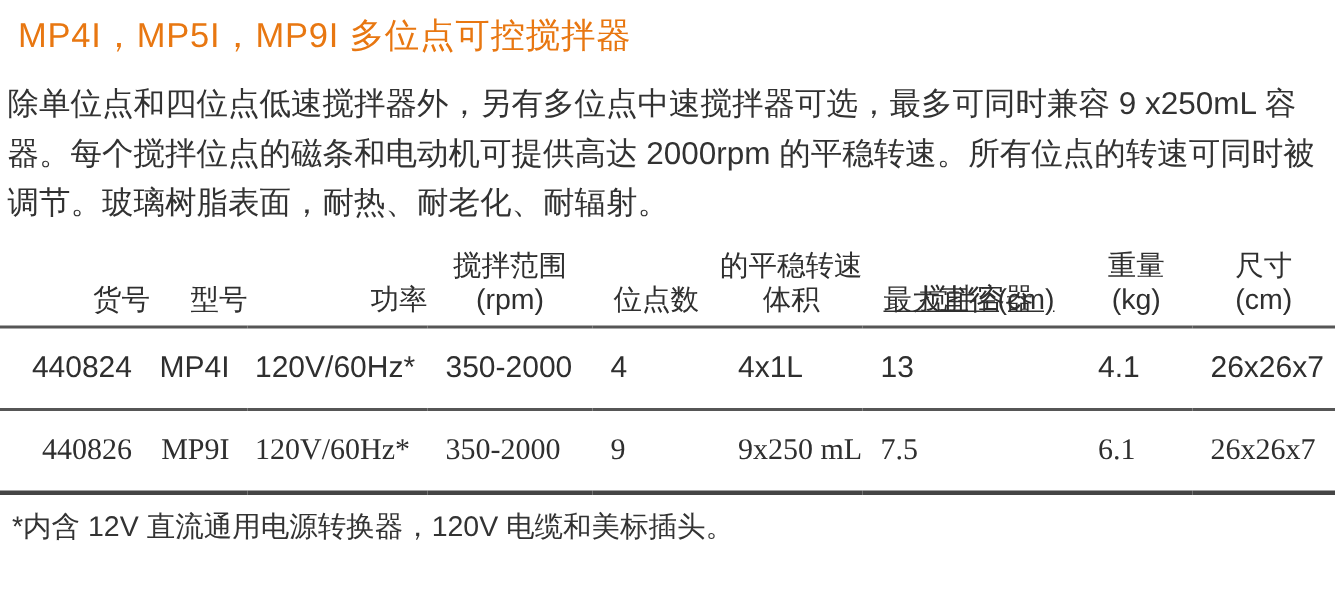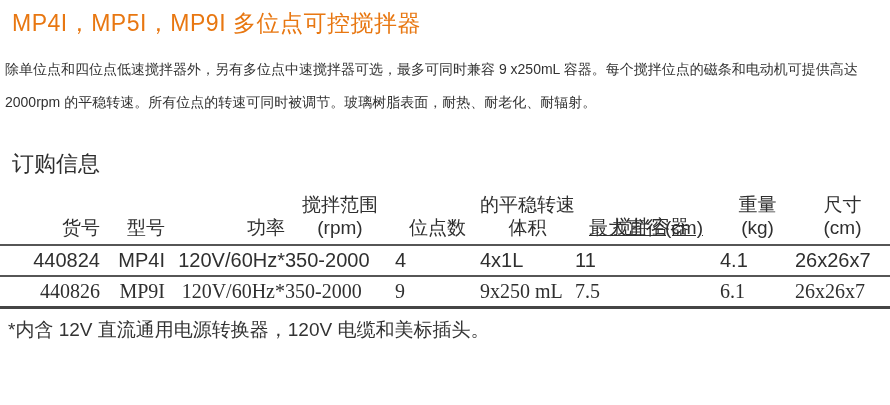--- a/index.html
+++ b/index.html
@@ -15,21 +15,21 @@
     margin:8px 0 0 12px;
     font-size:23px;
     font-weight:500;
     color:#e87711;
     letter-spacing:0.5px;
   }
 
   .description{
     margin:14px 0 0 5px;
     width:872px;
-    font-size:14px;
+    font-size:21px;
     line-height:33px;
     color:#323232;
   }
 
   .section-heading{
     margin:30px 0 0 12px;
     font-size:22px;
     font-weight:400;
     color:#2e2e2e;
   }
@@ -50,21 +50,21 @@
     border-bottom:2px solid #565656;
   }
   th.l,td.l{text-align:right;}
   th.c,td.c{}
   .pl16{padding-left:16px;}
   .pl3{padding-left:3px;}
   .pl5{padding-left:5px;}
   tbody td{
     font-size:20px;
     height:29px;
-    padding:0;
+    padding:12px;
     white-space:nowrap;
   }
   tbody tr.mid{border-bottom:2px solid #565656;}
   tbody tr.last{border-bottom:3px solid #454545;font-family:Liberation Serif, serif;}
 
   
   .overlap-wrap{
     position:relative;
     height:24px;
   }
@@ -85,21 +85,20 @@
 </style>
 </head>
 <body>
 
 <div class="page">
 
   <h1 class="title">MP4I，MP5I，MP9I 多位点可控搅拌器</h1>
 
   <p class="description">除单位点和四位点低速搅拌器外，另有多位点中速搅拌器可选，最多可同时兼容 9 x250mL 容器。每个搅拌位点的磁条和电动机可提供高达 2000rpm 的平稳转速。所有位点的转速可同时被调节。玻璃树脂表面，耐热、耐老化、耐辐射。</p>
 
-  <h2 class="section-heading">订购信息</h2>
 
   <table class="order">
     <colgroup>
       <col style="width:100px">
         <col style="width:65px">
         <col style="width:120px">
       <col style="width:110px">
         <col style="width:85px">
         <col style="width:95px">
       <col style="width:145px">
@@ -125,21 +124,21 @@
       </tr>
     </thead>
     <tbody>
       <tr class="mid">
         <td class="l pl16">440824</td>
         <td class="l pl3">MP4I</td>
         <td class="l pl5">120V/60Hz*</td>
         <td class="c">350-2000</td>
         <td class="c">4</td>
         <td class="c">4x1L</td>
-        <td class="c">11</td>
+        <td class="c">13</td>
         <td class="c">4.1</td>
         <td class="c">26x26x7</td>
       </tr>
       <tr class="last">
         <td class="l pl16">440826</td>
         <td class="l pl3">MP9I</td>
         <td class="l pl5">120V/60Hz*</td>
         <td class="c">350-2000</td>
         <td class="c">9</td>
         <td class="c">9x250 mL</td>

